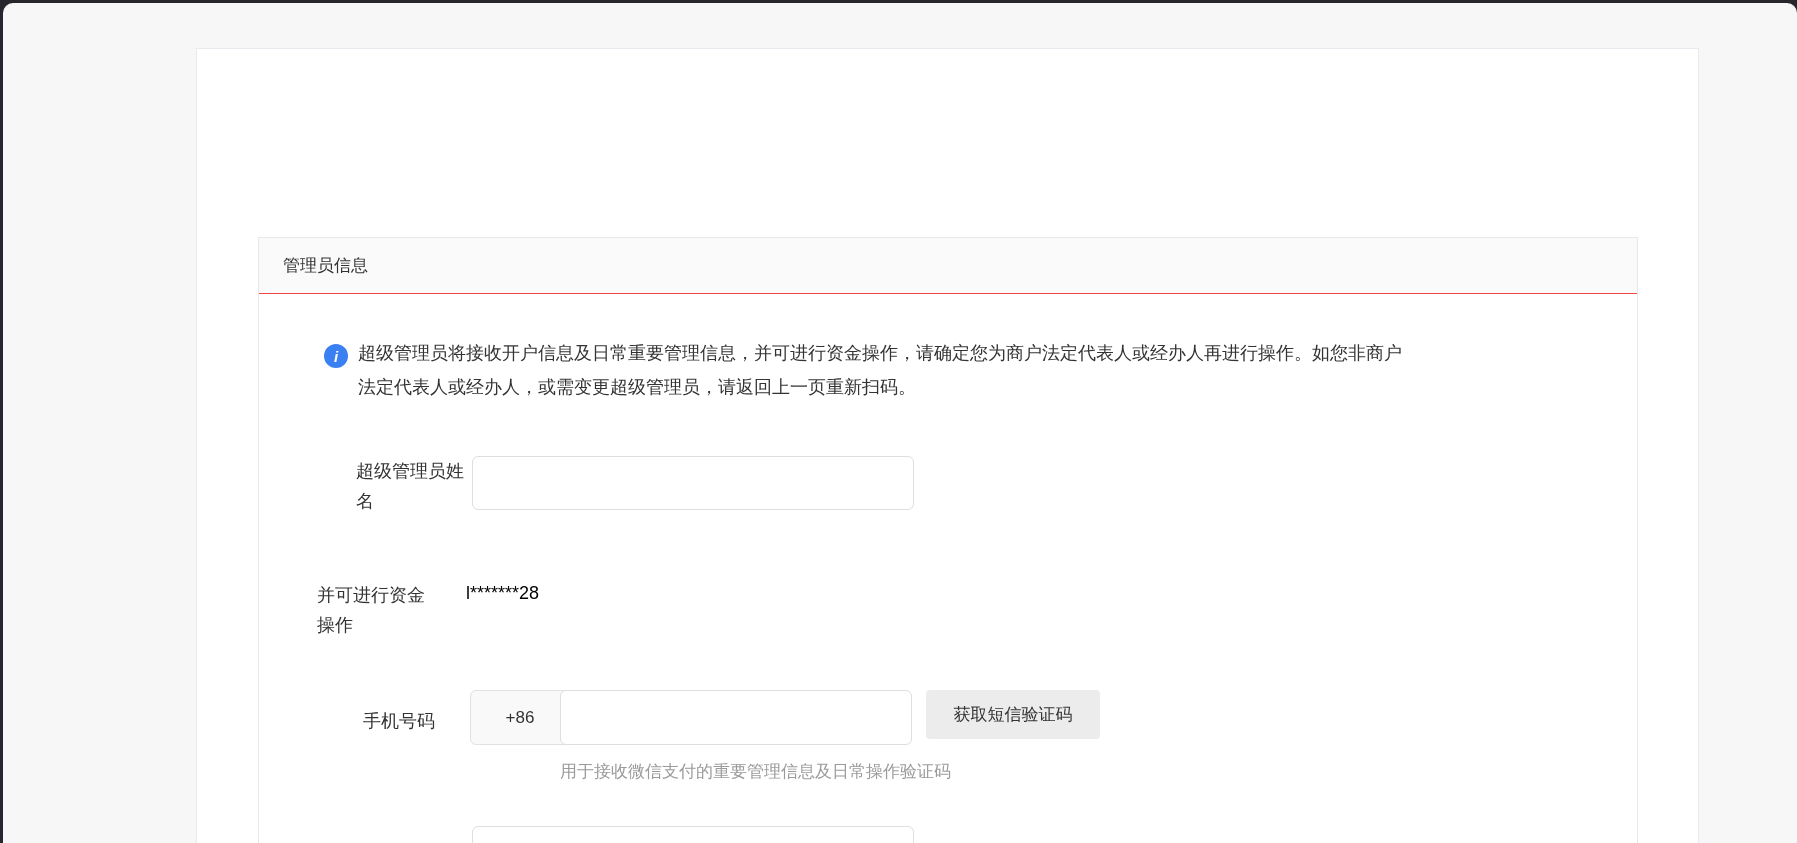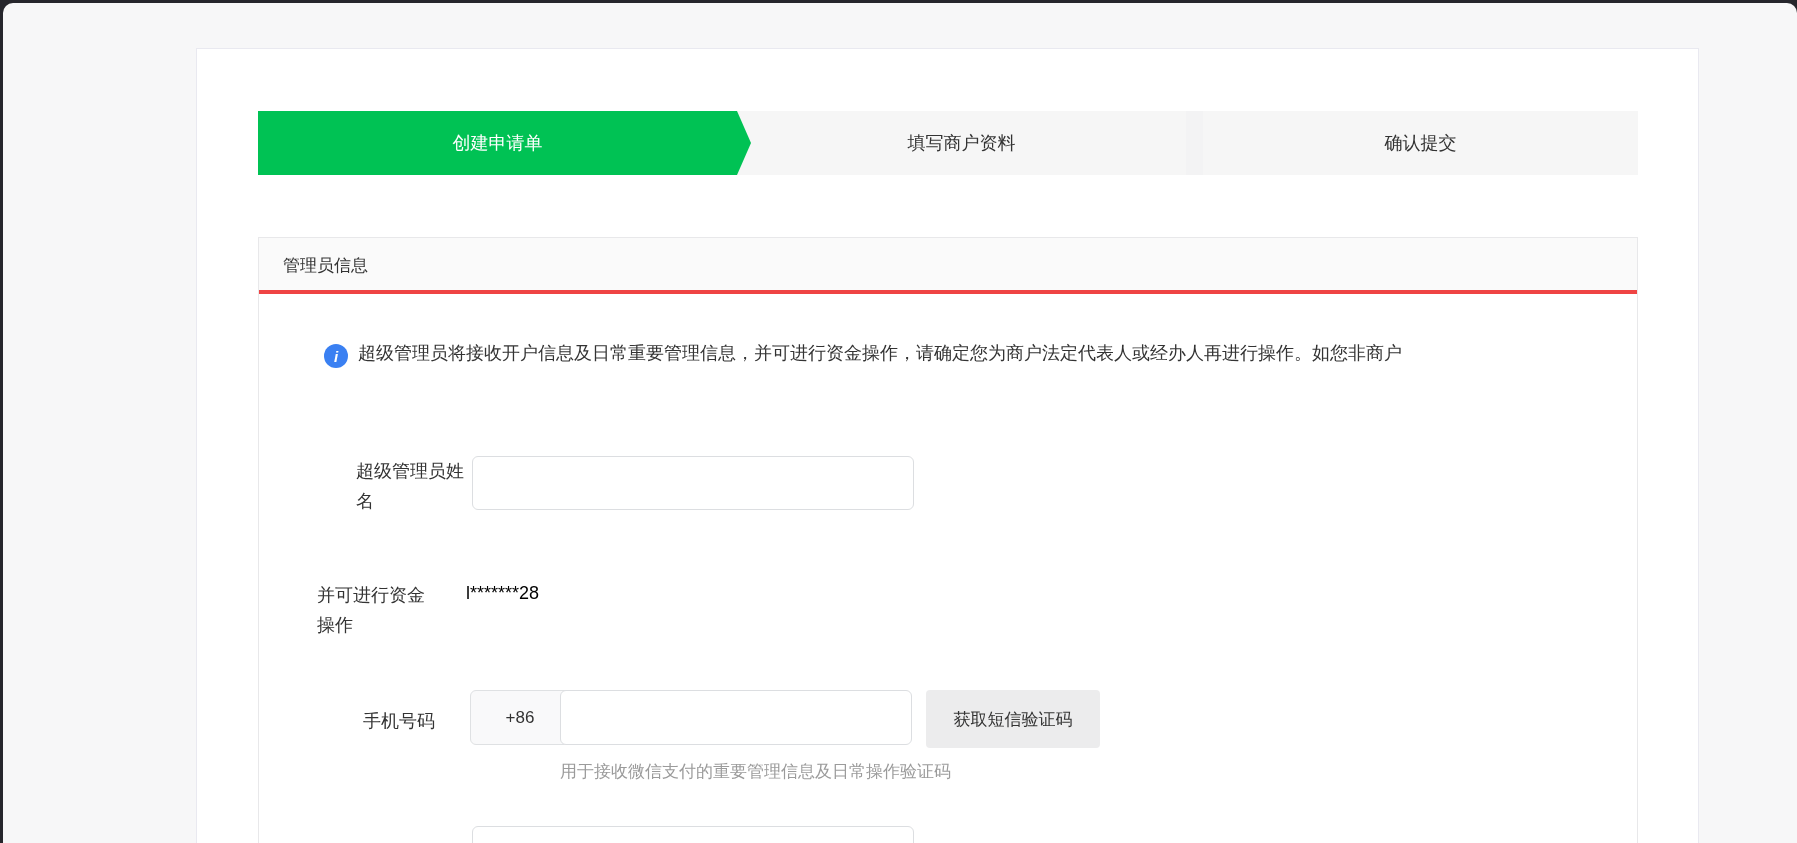--- a/index.html
+++ b/index.html
@@ -39,21 +39,21 @@
   .step.s2{left:479px;width:449px;}
   .step-divider{position:absolute;left:928px;top:0;width:17px;height:64px;background:#f3f3f4;}
   .step.s3{left:945px;width:435px;}
   
   .section{
     position:absolute;left:61px;top:188px;width:1380px;height:720px;
     border:1px solid #e8e8ea;border-bottom:none;background:#fff;
   }
   .section-header{
     height:56px;line-height:55px;background:#fafafa;
-    border-bottom:4px solid #ef4444;padding-left:24px;
+    border-bottom:1px solid #ef4444;padding-left:24px;
     font-size:17px;color:#333;
   }
   .section-body{position:relative;}
   .notice-icon{
     position:absolute;left:65px;top:50px;width:24px;height:24px;border-radius:50%;
     background:var(--info-blue,#3a80f2);color:#fff;
     display:flex;align-items:center;justify-content:center;
     font-size:15px;font-weight:bold;font-style:italic;
   }
   .notice-text{
@@ -77,57 +77,46 @@
   .val-wechat{position:absolute;left:207px;top:289px;font-size:18px;color:#000000;}
   .lbl-phone{top:412px;text-align:right;}
   .country-code{
     position:absolute;left:211px;top:396px;width:100px;height:55px;
     background:#f9f9fa;border:1px solid #dfe1e3;border-radius:6px;
     display:flex;align-items:center;justify-content:center;
     font-size:17px;color:#333;cursor:pointer;
   }
   .inp-phone{left:301px;top:396px;width:352px;height:55px;}
   .sms-button{
-    position:absolute;left:667px;top:396px;width:174px;height:58px;
+    position:absolute;left:667px;top:396px;width:174px;height:49px;
     background:#ececed;border:none;border-radius:4px;
     font-size:17px;color:#333;font-family:inherit;cursor:pointer;
   }
   .helper-text{
     position:absolute;left:301px;top:466px;
     font-size:17px;color:#9b9b9b;
   }
   .inp-bottom{left:213px;top:532px;width:442px;height:60px;}
 </style>
 </head>
 <body>
 
 <div class="window">
   <div class="card">
 
-    <div class="steps">
-      <div class="step active">
-        <span>创建申请单</span>
-      </div>
-      <div class="step s2">
-        <span>填写商户资料</span>
-      </div>
-      <div class="step-divider"></div>
-      <div class="step s3">
-        <span>确认提交</span>
-      </div>
-    </div>
 
     <div class="section">
       <div class="section-header">管理员信息</div>
 
       <div class="section-body">
 
         <div class="notice-icon">i</div>
         <div class="notice-text">
           <div>超级管理员将接收开户信息及日常重要管理信息，并可进行资金操作，请确定您为商户法定代表人或经办人再进行操作。如您非商户</div>
+          <div>法定代表人或经办人，或需变更超级管理员，请返回上一页重新扫码。</div>
         </div>
 
         <div class="field-label lbl-name">超级管理员姓名</div>
         <input class="text-input inp-name" type="text" placeholder="" style="">
 
         <div class="field-label lbl-wechat">并可进行资金操作</div>
         <div class="val-wechat">l*******28</div>
 
         <div class="field-label lbl-phone">手机号码</div>
         <div class="country-code">+86</div>

